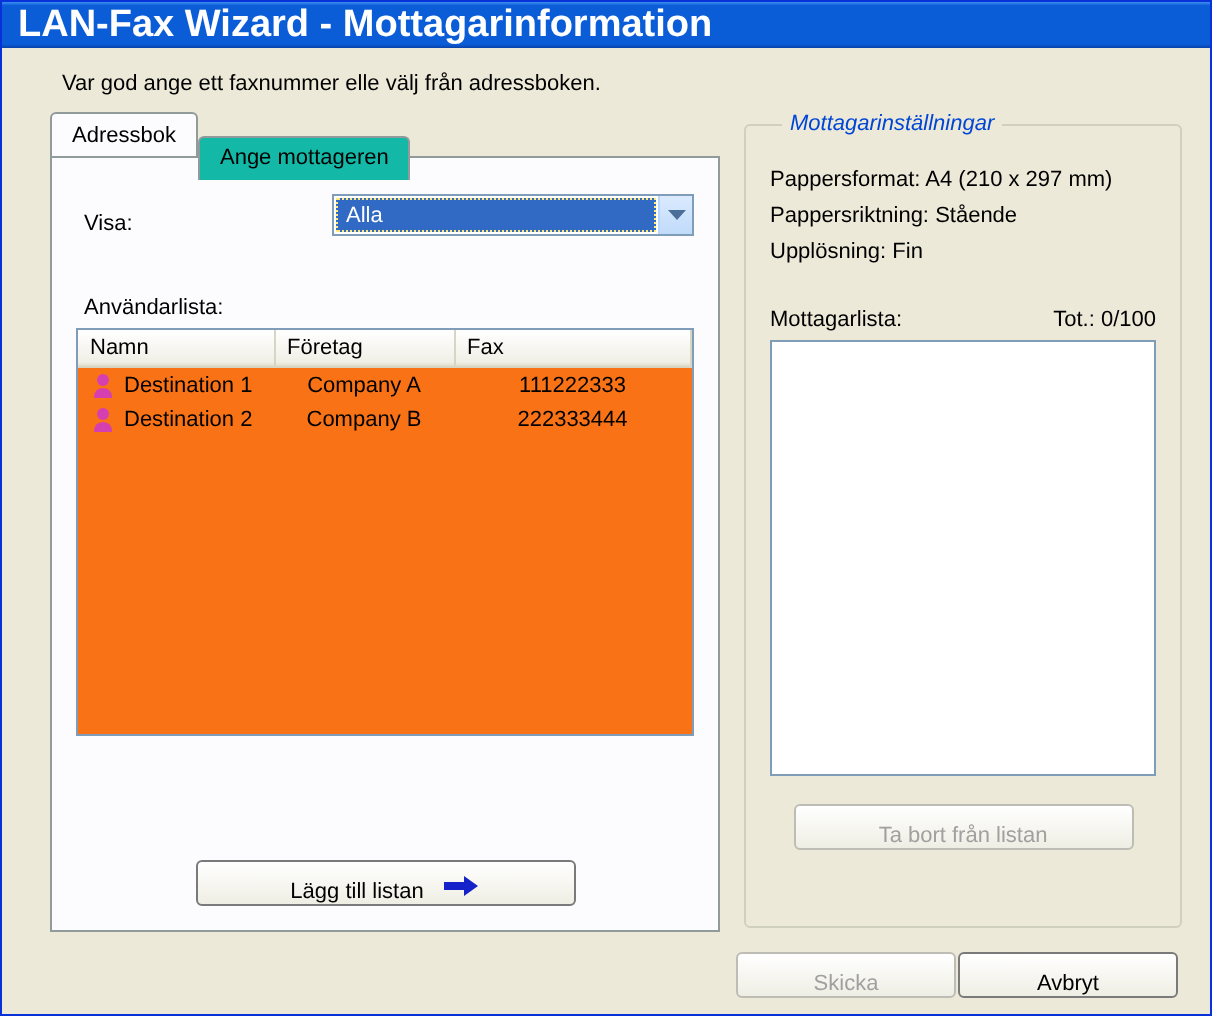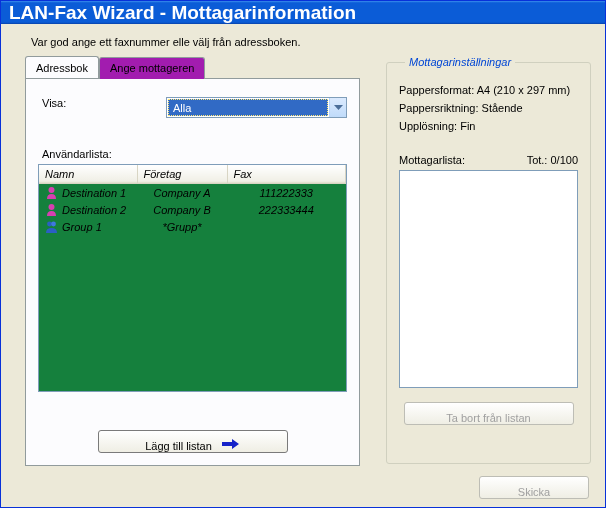--- a/index.html
+++ b/index.html
@@ -32,61 +32,61 @@
     padding: 10px 12px 8px 24px;
     display: flex;
     flex-direction: column;
   }
   .instruction {
     margin: 2px 0 8px 6px;
     color: #000;
   }
   .main-row {
     display: flex;
-    gap: 24px;
+    gap: 10px;
     flex: 1;
   }
   .left-panel {
     width: 335px;
     position: relative;
   }
   .tabs {
     display: flex;
     position: relative;
     z-index: 2;
   }
   .tab {
     padding: 4px 10px 3px 10px;
     border: 1px solid #919b9c;
     border-bottom: none;
-    background: #a21caf;
+    background: #14b8a6;
     margin-right: 0px;
     border-top-left-radius: 3px;
     border-top-right-radius: 3px;
     position: relative;
-    top: 1px;
+    top: 12px;
     cursor: default;
   }
   .tab.active {
     background: #fcfcfe;
     top: 0;
     padding-top: 5px;
     padding-bottom: 4px;
     z-index: 3;
   }
   .tab-body {
     border: 1px solid #919b9c;
     background: #fcfcfe;
     padding: 14px 12px 12px 12px;
     height: 388px;
     position: relative;
   }
   .visa-row {
     display: flex;
-    align-items: flex-start;
+    align-items: flex-end;
     gap: 8px;
     margin-bottom: 30px;
     margin-top: 4px;
   }
   .visa-label { width: 120px; padding-left: 4px; }
   .select-wrap {
     flex: 1;
     height: 21px;
     border: 1px solid #7f9db9;
     background: #fff;
@@ -105,24 +105,23 @@
     width: 17px;
     background: linear-gradient(to bottom, #dbeafe, #c0dbfa);
     border-left: 1px solid #b8d6fb;
     display: flex;
     align-items: center;
     justify-content: center;
   }
   .section-label { margin: 0 0 4px 4px; }
   .table-wrap {
     border: 1px solid #7f9db9;
-    background: #15803d;
-    height: 228px;
+    background: #f97316;
+    height: 204px;
     overflow: hidden;
-    font-style: italic;
   }
   table { width: 100%; border-collapse: collapse; table-layout: fixed; }
   thead th {
     background: linear-gradient(to bottom, #ffffff, #f0efe6 90%, #e0ddc9);
     border-right: 1px solid #d8d5c4;
     border-bottom: 1px solid #d8d5c4;
     font-weight: normal;
     text-align: left;
     padding: 3px 6px;
     height: 18px;
@@ -277,36 +276,20 @@
                             <circle cx="6.5" cy="4" r="3" fill="#d63fb0"></circle>
                             <path d="M2 13 Q2 8 6.5 8 Q11 8 11 13 Z" fill="#d63fb0"></path>
                           </svg>
                     </span>
                     <span>Destination 2</span>
                   </span>
                     </td>
                   <td>Company B</td>
                   <td>222333444</td>
                 </tr>
-                <tr>
-                  <td>
-                      <span class="icon-cell">
-                    <span class="group-icon">
-                      <svg width="13" height="13" viewBox="0 0 13 13">
-                            <circle cx="4.5" cy="4" r="2.4" fill="#2b5fc4"></circle>
-                            <circle cx="8.5" cy="4" r="2.4" fill="#3f78e0"></circle>
-                            <path d="M1 13 Q1 8 6.5 8 Q12 8 12 13 Z" fill="#2b5fc4"></path>
-                          </svg>
-                    </span>
-                    <span>Group 1</span>
-                  </span>
-                    </td>
-                  <td>*Grupp*</td>
-                  <td></td>
-                </tr>
               </tbody>
             </table>
           </div>
 
           <div class="add-btn-row">
             <button class="btn" style="width:190px; justify-content:center;">
               <span>Lägg till listan</span>
               <span>
                 <svg width="18" height="12" viewBox="0 0 18 12">
                     <path d="M0 4 L10 4 L10 1 L17 6 L10 11 L10 8 L0 8 Z" fill="#1522c9"></path>
@@ -347,15 +330,18 @@
           </div>
         </fieldset>
       </div>
 
     </div>
 
     <div class="bottom-row">
       <button class="btn disabled">
         <span>Skicka</span>
       </button>
+      <button class="btn">
+        <span>Avbryt</span>
+      </button>
     </div>
   </div>
 </div>
 
 </body></html>

